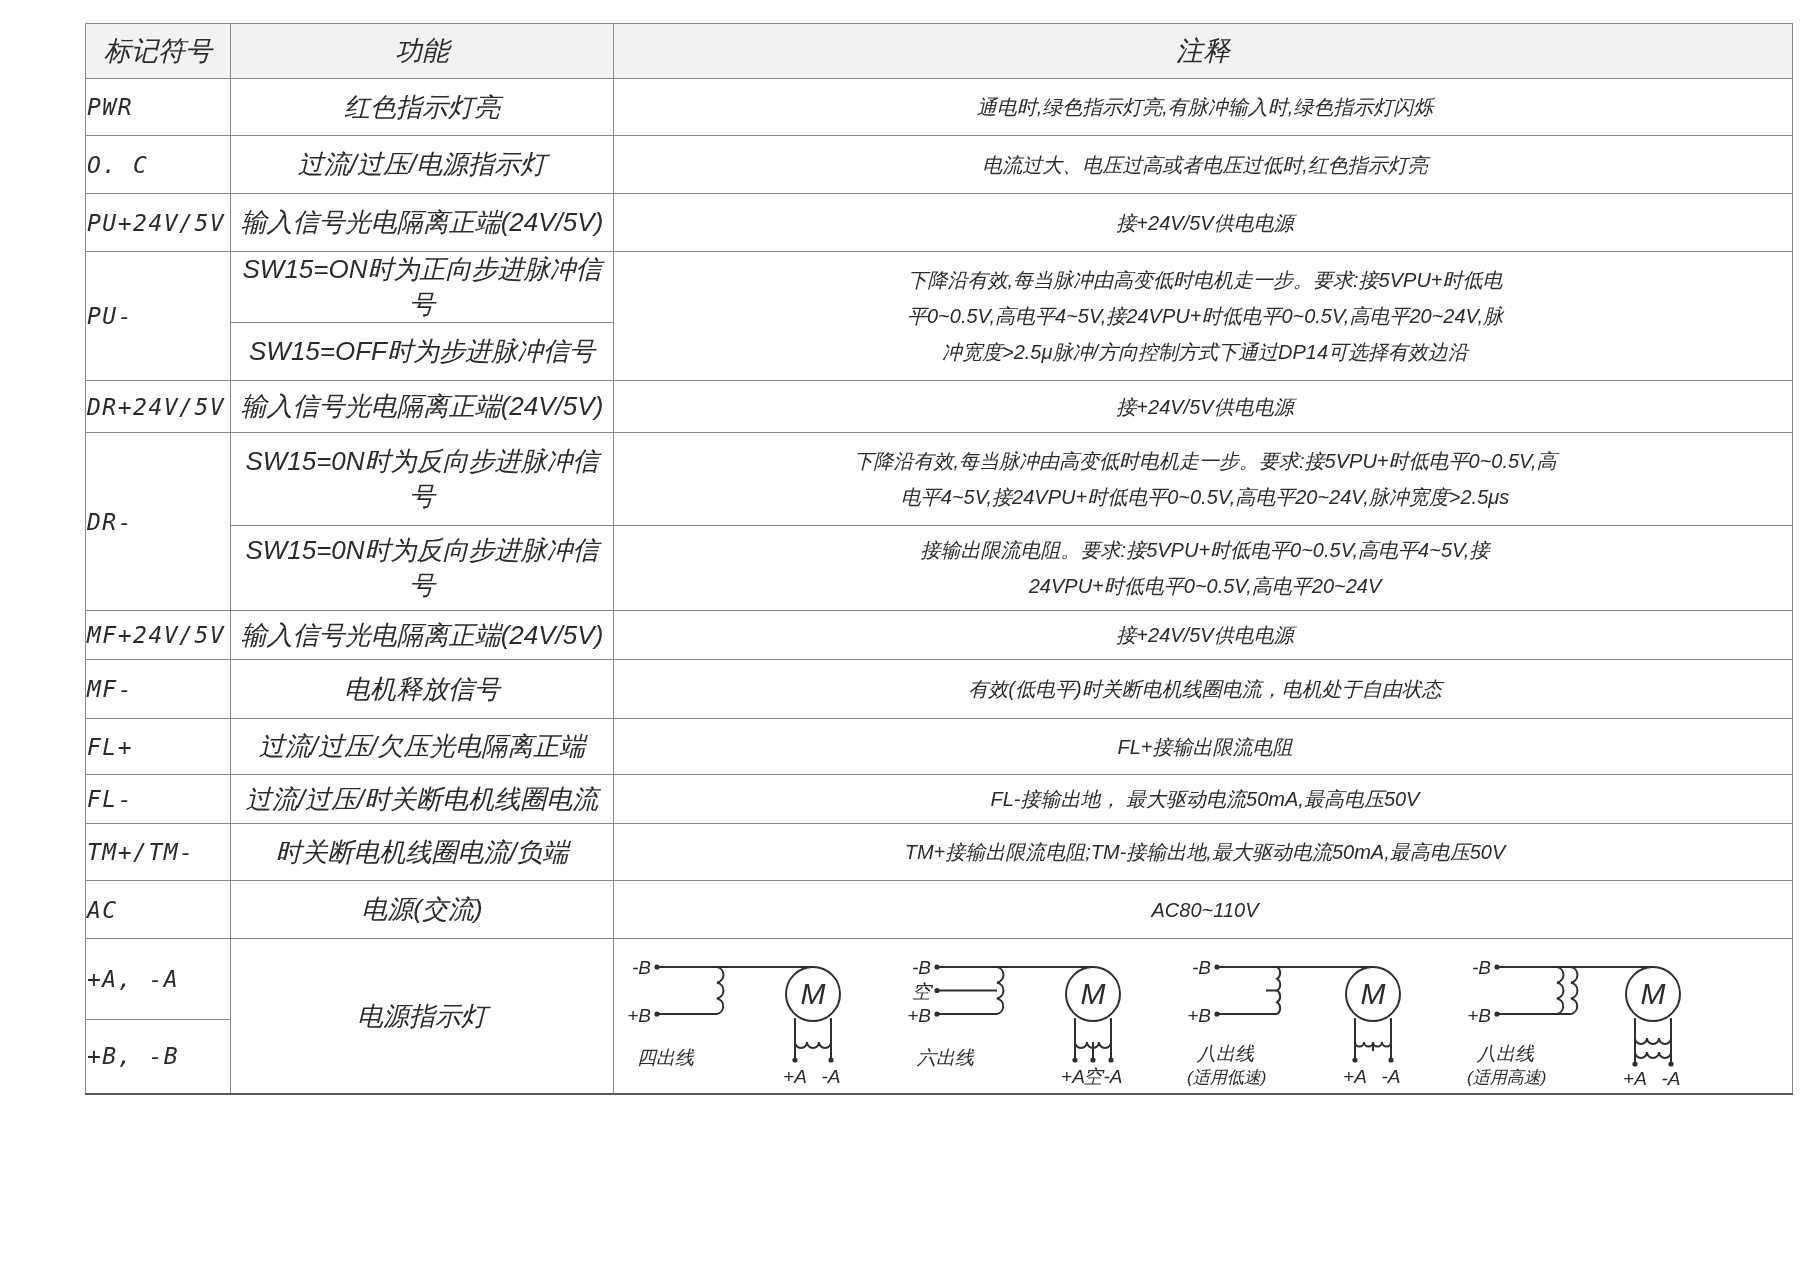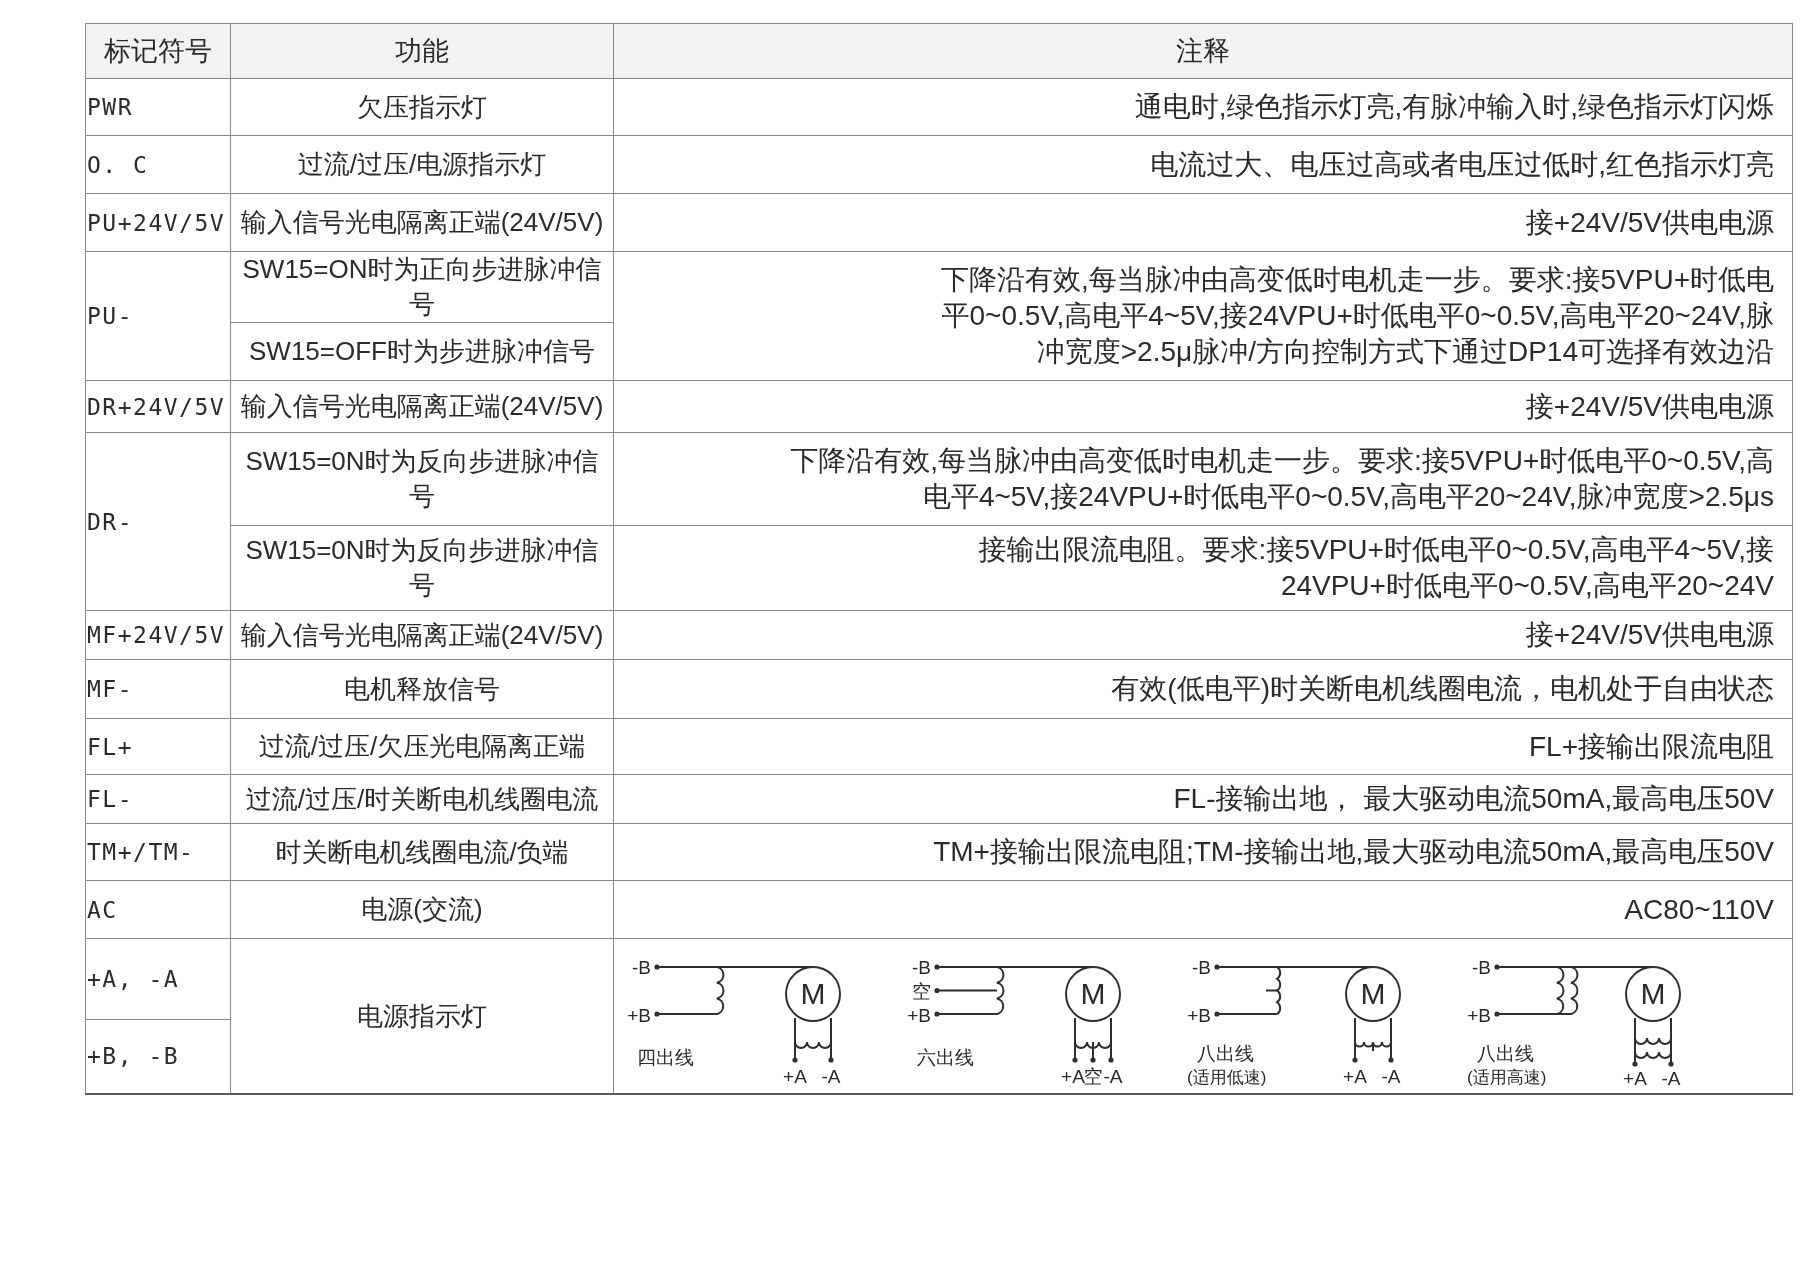--- a/index.html
+++ b/index.html
@@ -1,25 +1,25 @@
 <!DOCTYPE html>
 <html><head>
 <meta charset="utf-8">
 <style>
   html,body{margin:0;padding:0;background:#ffffff;}
   body{width:1800px;height:1273px;font-family:"Liberation Sans","DejaVu Sans",sans-serif;color:#2b2b2b;overflow:hidden;}
-  .wrap{padding:23px 0 16px 85px;}
+  .wrap{padding:23px 0 16px 85px;font-style:italic;}
   table.spec{border-collapse:collapse;width:1708px;table-layout:fixed;border:1px solid #8a8a8a;border-bottom:2px solid #5a5a5a;}
   col.c1{width:145px;}
   col.c2{width:383px;}
   th,td{border:1px solid #8a8a8a;vertical-align:middle;box-sizing:border-box;}
   th{background:#f2f2f2;font-size:27px;font-weight:400;text-align:center;}
   td.sym{font-family:"DejaVu Sans Mono","Liberation Mono",monospace;font-size:23px;letter-spacing:1.5px;text-align:left;}
   td.func{font-size:26px;text-align:center;padding:0 8px;}
-  td.note{font-size:28px;text-align:right;padding:6px 18px 6px 22px;line-height:36px;white-space:pre-line;}
+  td.note{font-size:20px;text-align:center;padding:6px 18px 6px 22px;line-height:36px;white-space:pre-line;}
   .diagrams{display:flex;align-items:flex-start;gap:18px;padding:2px 0 0 6px;}
   .diagram{flex:0 0 auto;}
   svg text{font-family:"Liberation Sans","DejaVu Sans",sans-serif;fill:#2b2b2b;}
   svg .wire{stroke:#2f2f2f;stroke-width:2;fill:none;}
   svg .dot{fill:#2f2f2f;}
   svg .lbl{font-size:19px;}
   svg .cap{font-size:19px;}
   svg .cap2{font-size:17px;}
   svg .mchar{font-size:30px;}
 </style>
@@ -36,21 +36,21 @@
 
   <tbody>
         <tr style="height:55px">
     <th>标记符号</th>
     <th>功能</th>
     <th>注释</th>
   </tr>
 
   <tr style="height:57px">
     <td class="sym">PWR</td>
-    <td class="func">欠压指示灯</td>
+    <td class="func">红色指示灯亮</td>
     <td class="note">通电时,绿色指示灯亮,有脉冲输入时,绿色指示灯闪烁</td>
   </tr>
 
   <tr style="height:58px">
     <td class="sym">O. C</td>
     <td class="func">过流/过压/电源指示灯</td>
     <td class="note">电流过大、电压过高或者电压过低时,红色指示灯亮</td>
   </tr>
 
   <tr style="height:58px">

